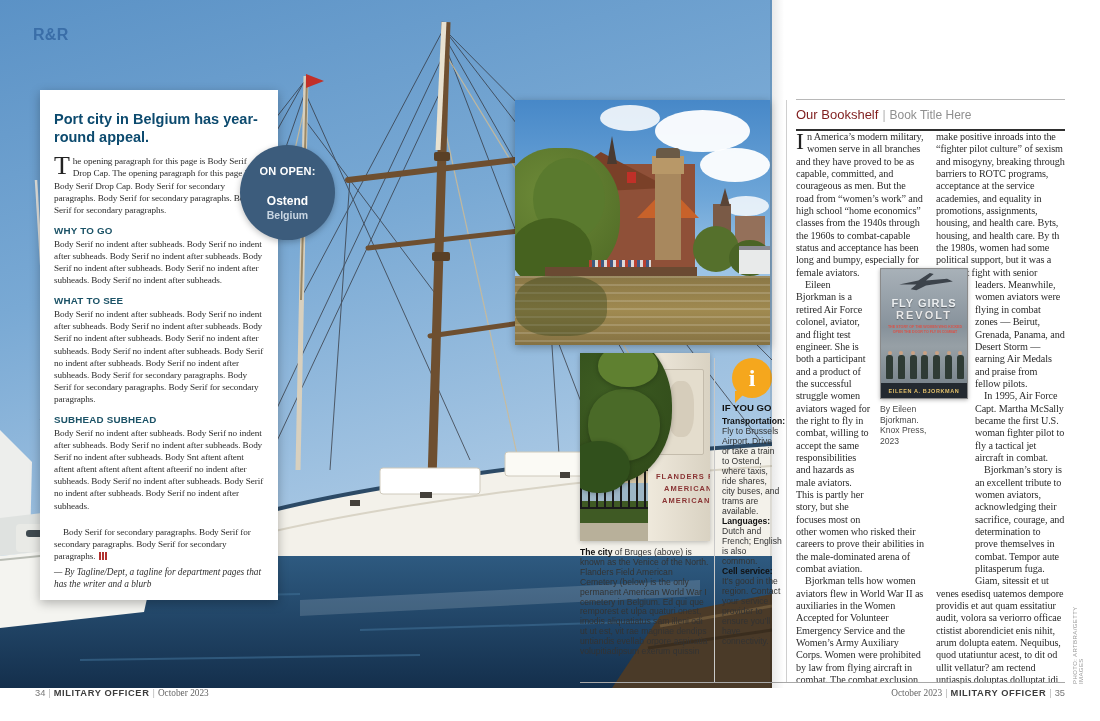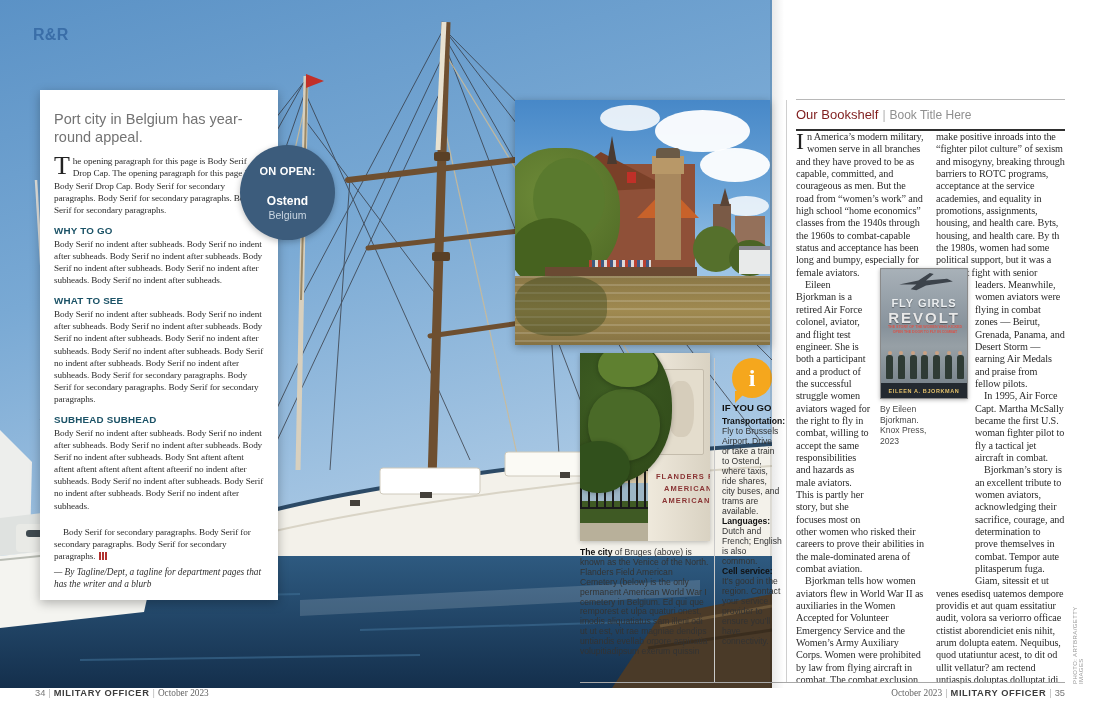--- a/index.html
+++ b/index.html
@@ -14,40 +14,40 @@
 
   
   .rr { position:absolute; left:33px; top:26px; font-size:16px; font-weight:bold;
         color:#3a6ea8; letter-spacing:.3px; }
 
   
   .panel { position:absolute; left:40px; top:90px; width:238px; background:#ffffff;
            padding:14px 14px 10px 14px; box-shadow:0 3px 10px rgba(0,0,0,.28); z-index:2; }
   .headline { font-family:"Liberation Serif", serif; font-size:29px; color:#1e1e1e;
               letter-spacing:-.4px; white-space:nowrap; line-height:1.05; }
-  .deck { font-size:14.5px; color:#737373; line-height:1.22; margin-top:7px; margin-bottom:9px; }
+  .deck { font-size:14.5px; color:#0c4a6e; line-height:1.22; margin-top:7px; margin-bottom:9px;font-weight:bold; }
   .bodytxt { font-family:"Liberation Serif", serif; font-size:9.2px; line-height:12.1px;
              color:#2e2e2e; letter-spacing:-.1px; text-align:left; }
   .dropcap { float:left; font-family:"Liberation Serif", serif; font-size:26px; line-height:22px;
              padding-right:3px; color:#222; }
   .subhead { font-size:9.8px; font-weight:bold; color:#1b5266; letter-spacing:.2px;
              margin-top:9px; margin-bottom:2px; }
   .closing { text-indent:9px; margin-top:14px; }
   .tagline { font-family:Liberation Serif, serif; font-style:italic; font-size:9.3px;
              line-height:12px; color:#2e2e2e; text-align:left; margin-top:4px; }
   .endmark { display:inline-block; width:9px; height:8px; vertical-align:-1px; margin-left:3px;
              background:repeating-linear-gradient(90deg,#b23230 0 1.6px,#ffffff 1.6px 3px); }
 
   
   .badge { position:absolute; left:240px; top:145px; width:95px; height:95px; border-radius:50%;
            background:#3c5c7c; z-index:3; display:flex; flex-direction:column; justify-content:center;
            align-items:center; text-align:center; box-shadow:0 2px 6px rgba(0,0,0,.25); }
   .badge .b1 { color:#fff; font-weight:bold; font-size:11px; letter-spacing:.2px; }
   .badge .b2 { color:#fff; font-weight:bold; font-size:12px; margin-top:17px; }
-  .badge .b3 { color:#c9d6e2; font-size:10.5px; margin-top:1px; }
+  .badge .b3 { color:#c9d6e2; font-size:10.5px; margin-top:1px;font-weight:bold; }
 
   
   .bruges { position:absolute; left:515px; top:100px; width:255px; height:245px; overflow:hidden;
             z-index:2; box-shadow:0 2px 8px rgba(0,0,0,.3);
             background:linear-gradient(180deg,#4788c8 0%,#6ea6d8 40%,#9cc4e6 68%); }
   .cloud { position:absolute; background:rgba(255,255,255,.95); border-radius:50%; }
   .b-el { position:absolute; }
 
   
   .cem { position:absolute; left:580px; top:353px; width:130px; height:188px; overflow:hidden;
@@ -91,21 +91,21 @@
   .wrapL { float:left; width:34px; height:300px; margin-right:5px; }
 
   
   .cover { position:absolute; left:880px; top:268px; width:88px; height:131px; overflow:hidden;
            border:1px solid #8a8a8a; background:linear-gradient(180deg,#a8b1b8 0%,#87929b 45%,#97a0a6 60%,#6f7a83 100%);
            z-index:2; box-shadow:0 1px 4px rgba(0,0,0,.3); }
   .cover .jet { position:absolute; left:16px; top:2px; }
   .cover .ct1 { position:absolute; top:28px; width:100%; text-align:center; font-weight:bold;
                 font-size:11px; letter-spacing:1px; color:#eceff1; text-shadow:0 1px 1px rgba(0,0,0,.4); }
   .cover .ct2 { position:absolute; top:40px; width:100%; text-align:center; font-weight:bold;
-                font-size:15px; letter-spacing:2px; color:#e8e8e8; text-shadow:0 1px 1px rgba(0,0,0,.4); }
+                font-size:11px; letter-spacing:2px; color:#e8e8e8; text-shadow:0 1px 1px rgba(0,0,0,.4); }
   .cover .csub { position:absolute; top:56px; left:6px; width:76px; text-align:center;
                  font-size:3.6px; line-height:4.6px; color:#d8544a; font-weight:bold; }
   .cover .figs { position:absolute; top:76px; left:5px; width:78px; height:34px;
                  display:flex; justify-content:space-between; align-items:flex-end; }
   .cover .figs i { display:block; width:7px; height:24px; background:#2f3b35;
                    border-radius:3px 3px 1px 1px; position:relative; }
   .cover .figs i::before { content:""; position:absolute; top:-4px; left:1.5px; width:4px; height:4px;
                    border-radius:50%; background:#c9a184; }
   .cover .cauthor { position:absolute; bottom:0; width:100%; height:15px; background:#232930;
                     color:#e3c06a; font-size:5.5px; font-weight:bold; letter-spacing:.6px;

